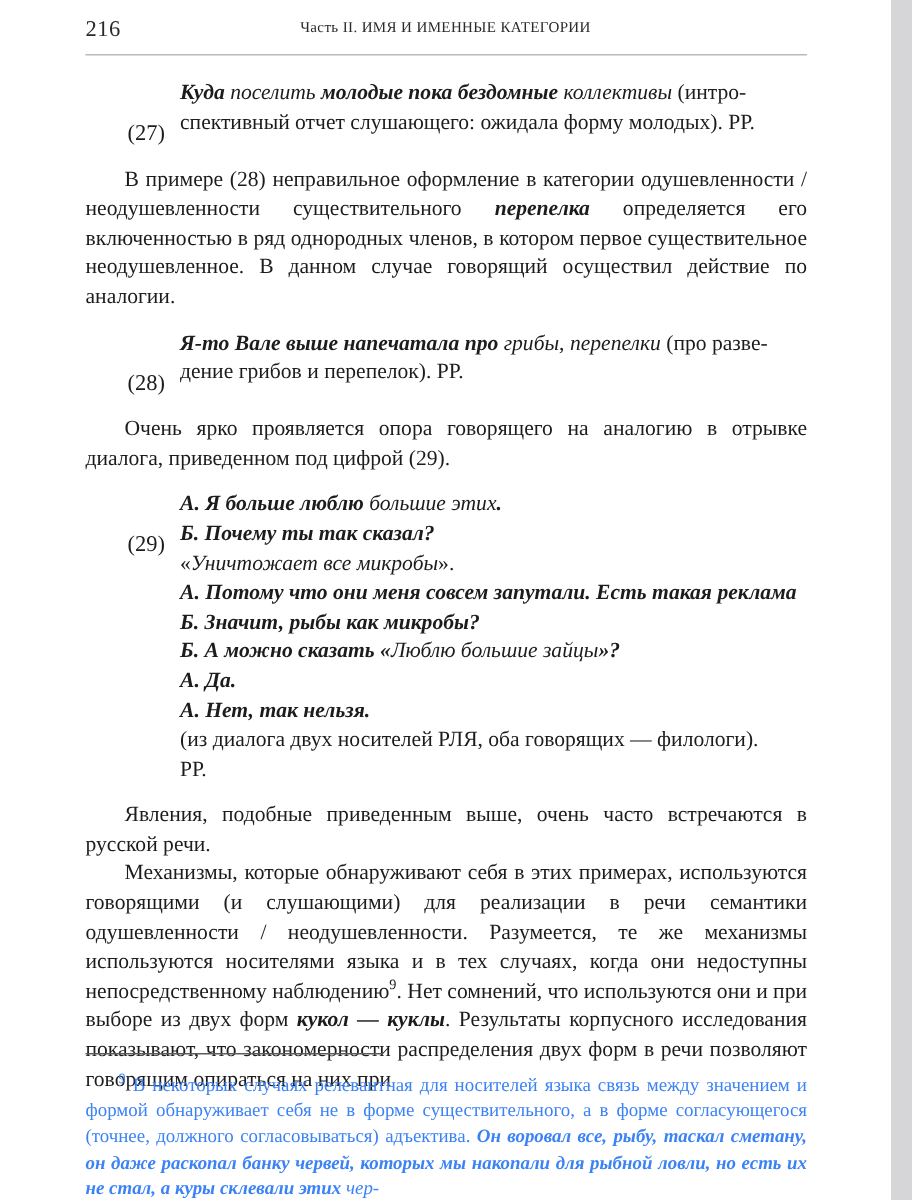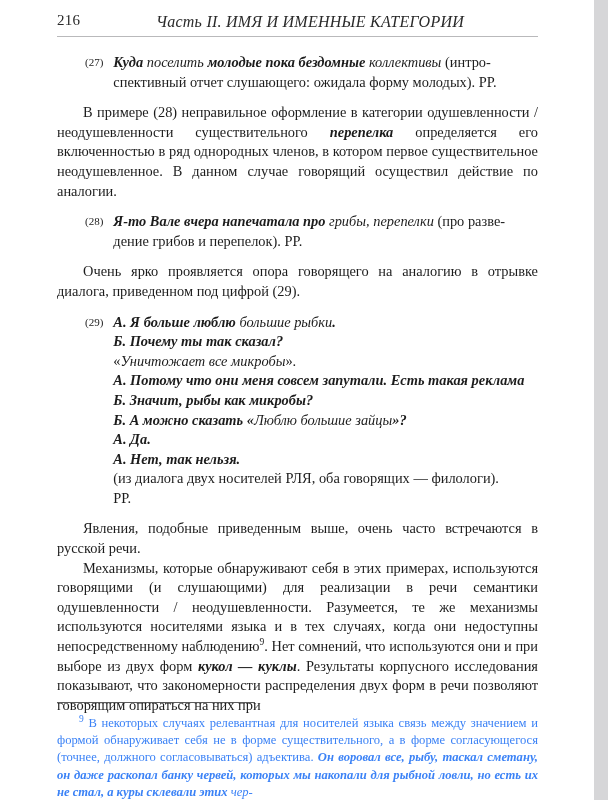--- a/index.html
+++ b/index.html
@@ -48,28 +48,27 @@
   .folio {
     position: absolute;
     left: 0;
     top: 0;
     font-size: 15px;
     letter-spacing: 0.3px;
     color: #2a2a2a;
   }
   .head-title {
     position: absolute;
-    left: 13px;
+    left: 0;
     top: 1px;
     width: 480px;
     text-align: center;
-    font-size: 16px;
+    font-size: 10px;
     letter-spacing: 0.25px;
     color: #2a2a2a;
-    font-style: italic;
   }
   .head-rule {
     position: absolute;
     top: 36px;
     left: 57px;
     width: 481px;
     height: 1px;
     background: #b9b9bb;
   }
 
@@ -98,25 +97,26 @@
     margin-bottom: 0;
   }
 
   
   .example {
     display: flex;
     margin: 9px 0 11px 0;
   }
   .example .num {
     flex: 0 0 38px;
-    font-size: 11px;
+    font-size: 15px;
     line-height: 19.6px;
     padding-left: 28px;
     box-sizing: border-box;
     white-space: nowrap;
+    margin-top: 27px;
   }
   .example .body {
     flex: 1 1 auto;
     padding-left: 10px;
   }
   .example .body p {
     text-align: justify;
     text-indent: 0;
   }
   .example .body p.line {
@@ -173,31 +173,31 @@
         <p class="line"><i>Куда </i><span class="bi">поселить</span><i> молодые пока бездомные </i><span class="bi">коллективы</span><span> (интро-</span></p>
         <p class="line">спективный отчет слушающего: ожидала форму молодых). РР.</p>
       </div>
     </div>
 
     <p class="para"><span>В примере (28) неправильное оформление в категории одушевлен­ности / неодушевленности существительного </span><i>перепелка</i><span> определяется его включенностью в ряд однородных членов, в котором первое суще­ствительное неодушевленное. В данном случае говорящий осуще­ствил действие по аналогии.</span></p>
 
     <div class="example">
       <div class="num">(28)</div>
       <div class="body">
-        <p class="line"><i>Я-то Вале вчера напечатала про </i><span class="bi">грибы, перепелки</span><span> (про разве-</span></p>
+        <p class="line"><i>Я-то Вале выше напечатала про </i><span class="bi">грибы, перепелки</span><span> (про разве-</span></p>
         <p class="line">дение грибов и перепелок). РР.</p>
       </div>
     </div>
 
     <p class="para">Очень ярко проявляется опора говорящего на аналогию в отрывке диалога, приведенном под цифрой (29).</p>
 
     <div class="example">
       <div class="num">(29)</div>
       <div class="body">
-        <p class="line"><i>А. Я больше люблю </i><span class="bi">большие рыбки</span><i>.</i></p>
+        <p class="line"><i>А. Я больше люблю </i><span class="bi">большие этих</span><i>.</i></p>
         <p class="line"><i>Б. Почему ты так сказал?</i></p>
         <p class="line"><span>«</span><span class="bi">Уничтожает все микробы</span><span>».</span></p>
         <p class="line"><i>А. Потому что они меня совсем запутали. Есть такая реклама</i></p>
         <p class="line"><i>Б. Значит, рыбы как микробы?</i></p>
         <p class="line"><i>Б. А можно сказать «</i><span class="bi">Люблю большие зайцы</span><i>»?</i></p>
         <p class="line"><i>А. Да.</i></p>
         <p class="line"><i>А. Нет, так нельзя.</i></p>
         <p class="line">(из диалога двух носителей РЛЯ, оба говорящих — филологи).</p>
         <p class="line">РР.</p>
       </div>

